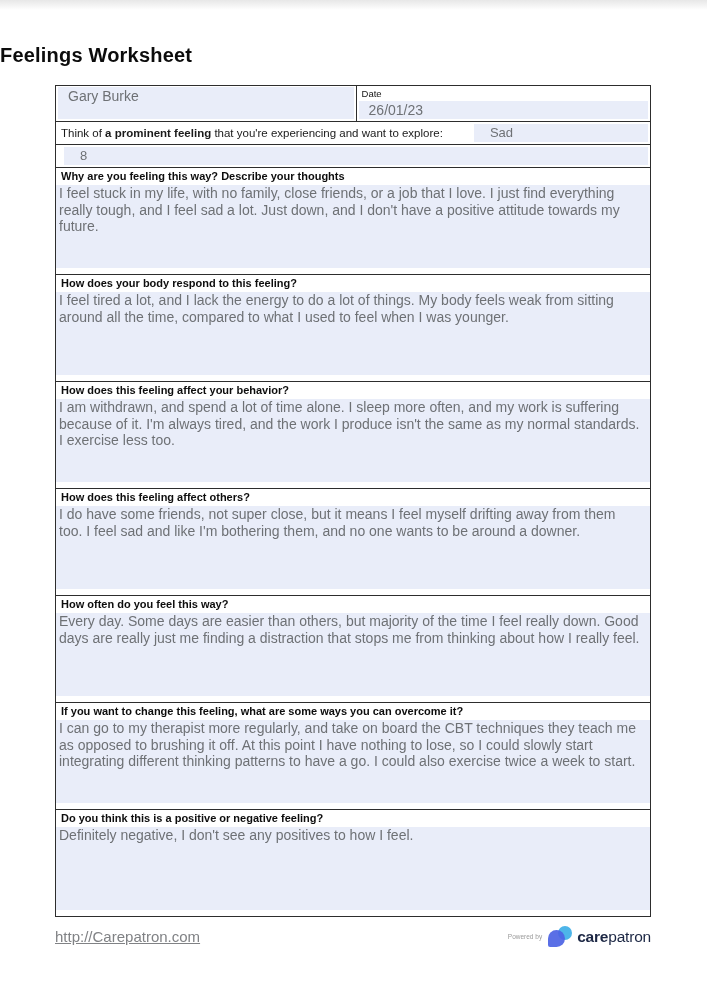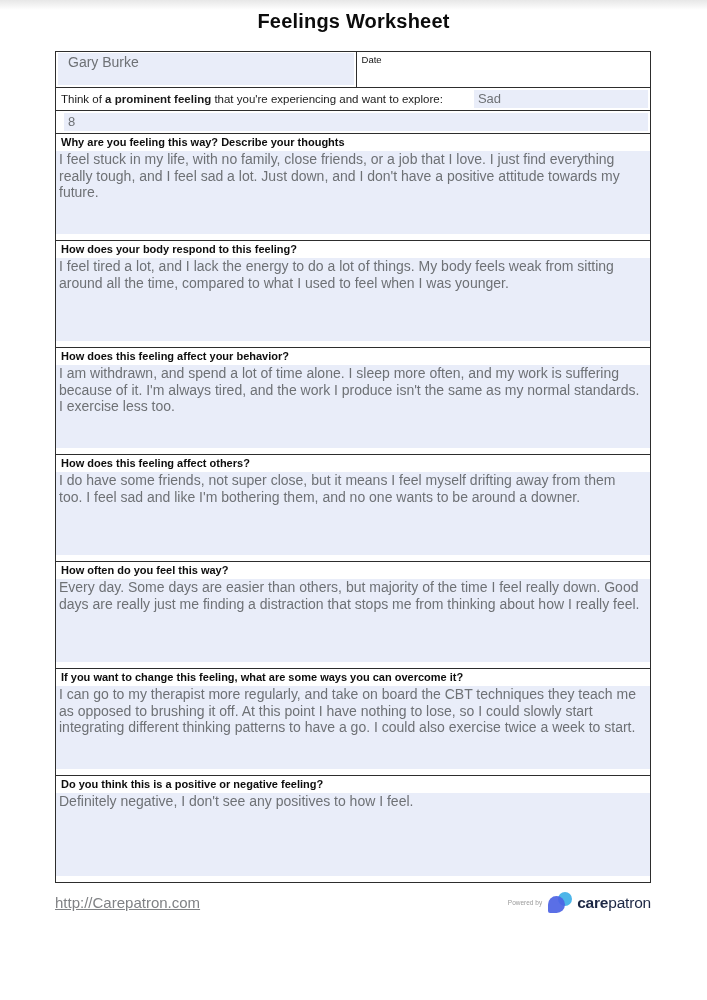--- a/index.html
+++ b/index.html
@@ -1,35 +1,35 @@
 <!DOCTYPE html>
 <html><head>
 <meta charset="utf-8">
 <style>
   * { box-sizing: border-box; margin: 0; padding: 0; }
   html,body { width:707px; height:1000px; background:#ffffff; font-family:"Liberation Sans", sans-serif; }
   .page { position:relative; width:707px; height:1000px; overflow:hidden; }
   .page-top-shadow { height:10px; width:100%; background:linear-gradient(#e7e7e7,#ffffff); }
 
-  .page-title { text-align:center; font-size:20px; font-weight:bold; color:#0c0c0c; letter-spacing:0.2px; }
+  .page-title { text-align:left; font-size:20px; font-weight:bold; color:#0c0c0c; margin-top:34px; letter-spacing:0.2px; }
 
   .worksheet { margin:18px 0 0 55px; width:596px; border:1px solid #2d2d2d; background:#ffffff; }
 
   
   .head-row { display:flex; height:36px; border-bottom:1px solid #2d2d2d; }
   .cell { display:flex; flex-direction:column; }
   .name-cell { width:50.6%; border-right:1px solid #2d2d2d; }
   .date-cell { flex:1; }
   .field-label { font-size:9.5px; color:#141414; padding:3px 0 1px 5px; line-height:10px; }
   .field-value { flex:1; margin:1px 2px 2px 2px; background:#e9edf9; color:#6e7175; font-size:14px; line-height:18px; padding-left:10px; }
 
   
   .inline-row { display:flex; align-items:center; height:23px; border-bottom:1px solid #2d2d2d; padding:0 2px 0 5px; font-size:11.5px; color:#1a1a1a; white-space:nowrap;gap:28px; }
   .inline-row b { font-weight:bold; }
-  .inline-value { flex:1; margin-left:3px; background:#e9edf9; color:#6e7175; font-size:13px; height:18px; line-height:18px; padding-left:4px; }
+  .inline-value { flex:1; margin-left:3px; background:#e9edf9; color:#6e7175; font-size:13px; height:18px; line-height:18px; padding-left:16px; }
 
   
   .section { height:107px; border-bottom:1px solid #2d2d2d; display:flex; flex-direction:column; }
   .section:last-child { height:106px; border-bottom:none; }
   .section-q { font-size:11px; font-weight:bold; color:#0d0d0d; line-height:13px; padding:2px 0 2px 5px; }
   .section-a { height:83px; background:#e9edf9; color:#6e7175; font-size:14px; line-height:16.5px; padding:0 8px 0 3px; overflow:hidden; }
 
   
   .footer { margin:9px 56px 0 55px; display:flex; justify-content:space-between; align-items:center; }
   .footer-link { color:#808285; font-size:15px; text-decoration:underline; cursor:pointer; }
@@ -50,20 +50,21 @@
   <div class="page-title">Feelings Worksheet</div>
 
   <div class="worksheet">
 
     <div class="head-row">
       <div class="cell name-cell">
         <div class="field-value">Gary Burke</div>
       </div>
       <div class="cell date-cell">
         <div class="field-label">Date</div>
+        <div class="field-value">26/01/23</div>
       </div>
     </div>
 
     <div class="inline-row">
       <span><span>Think of </span><b>a prominent feeling</b><span> that you're experiencing and want to explore:</span></span>
       <span class="inline-value">Sad</span>
     </div>
 
     <div class="inline-row">
       <span class="inline-value">8</span>

